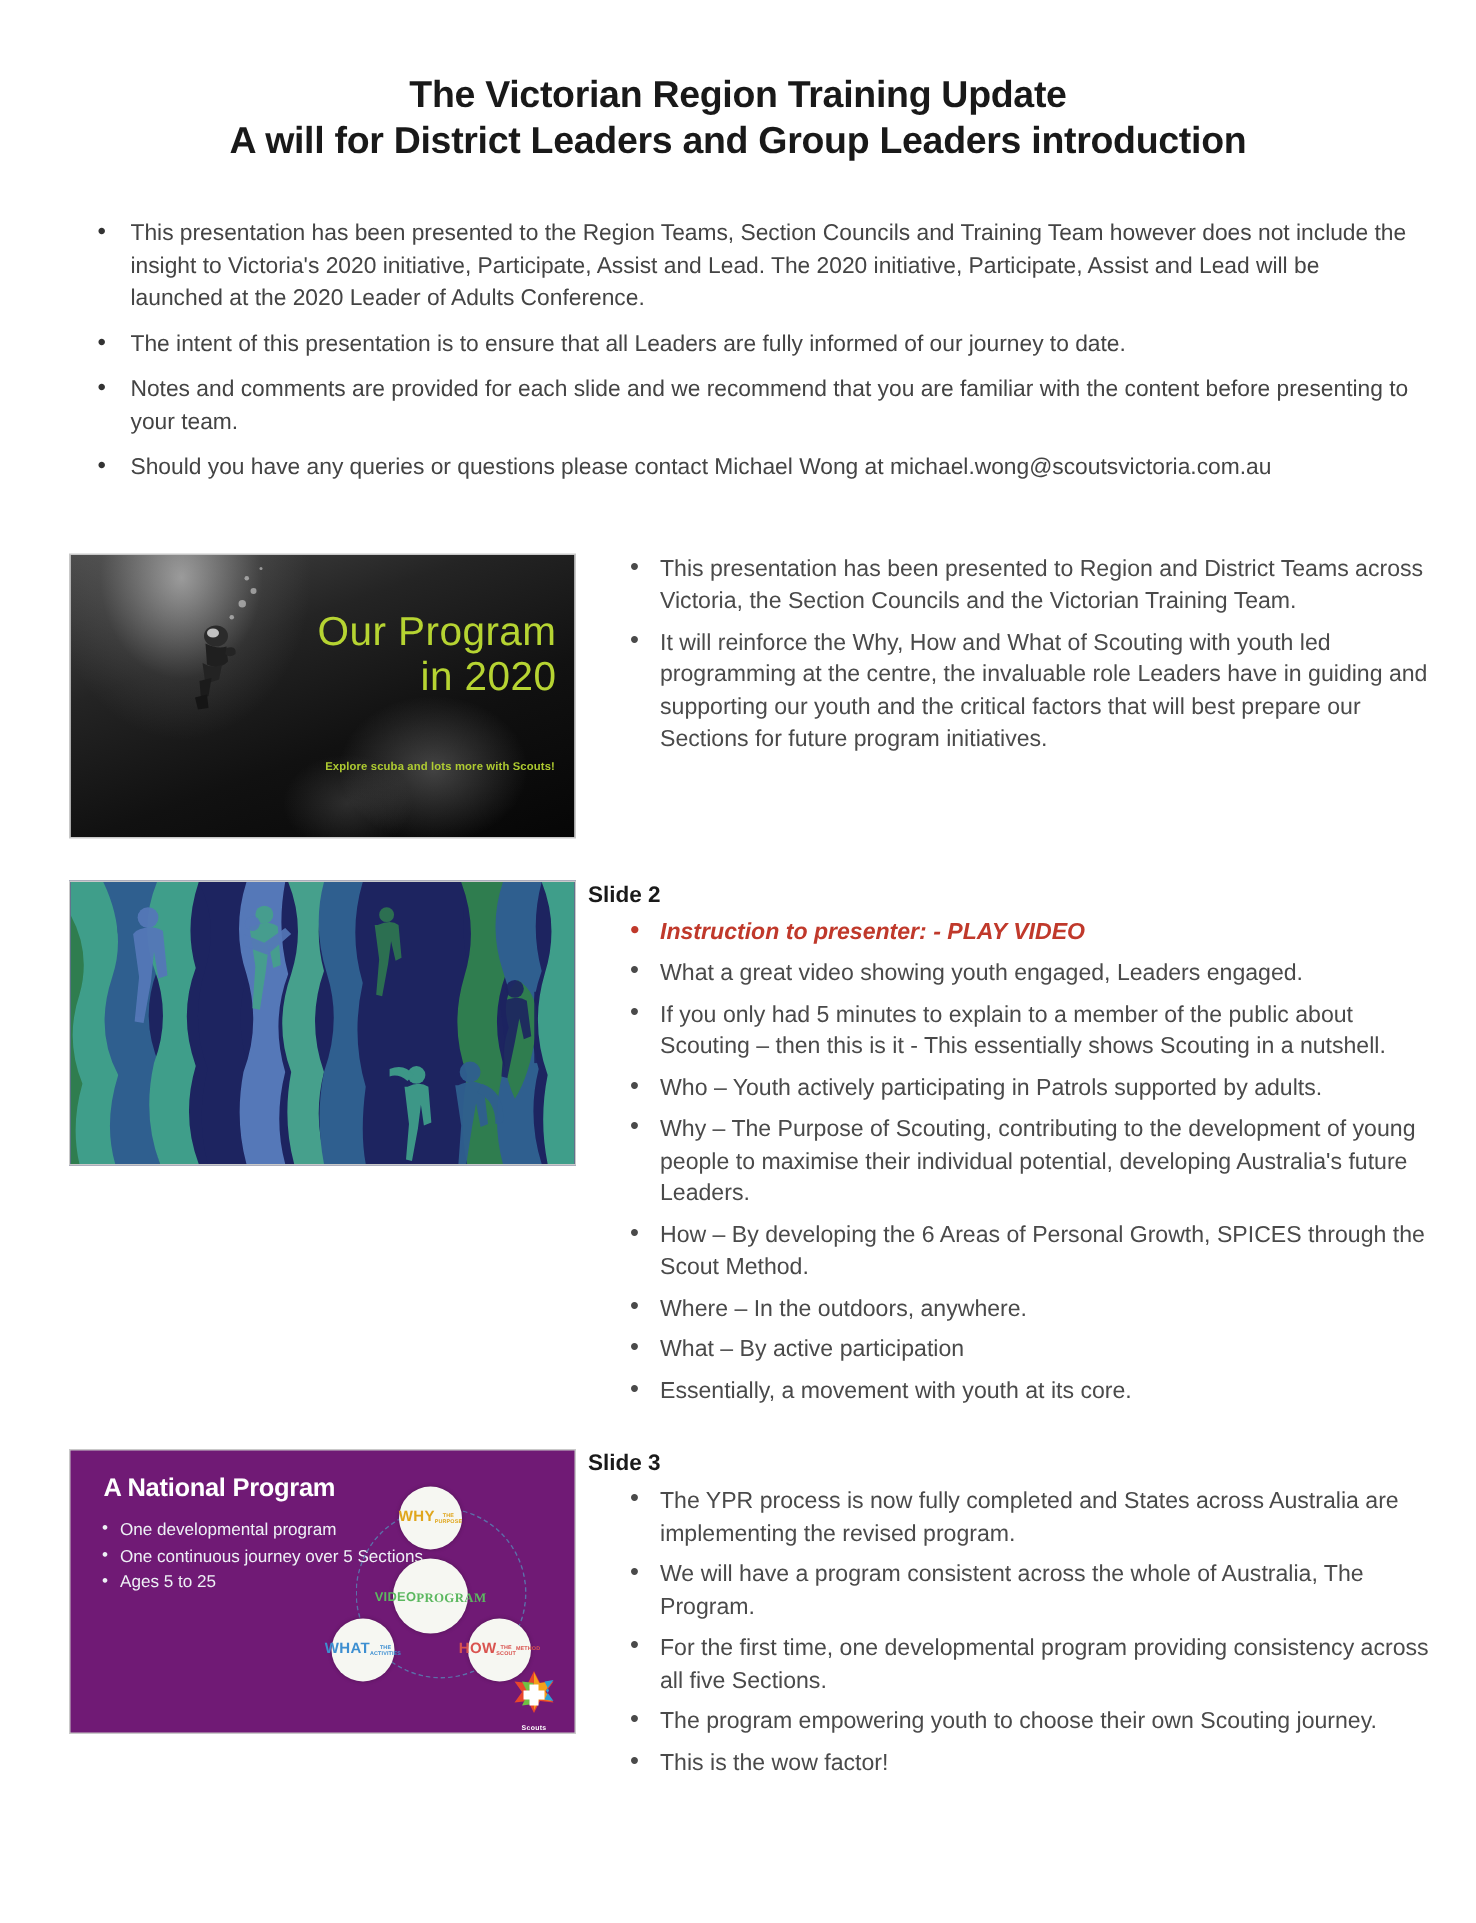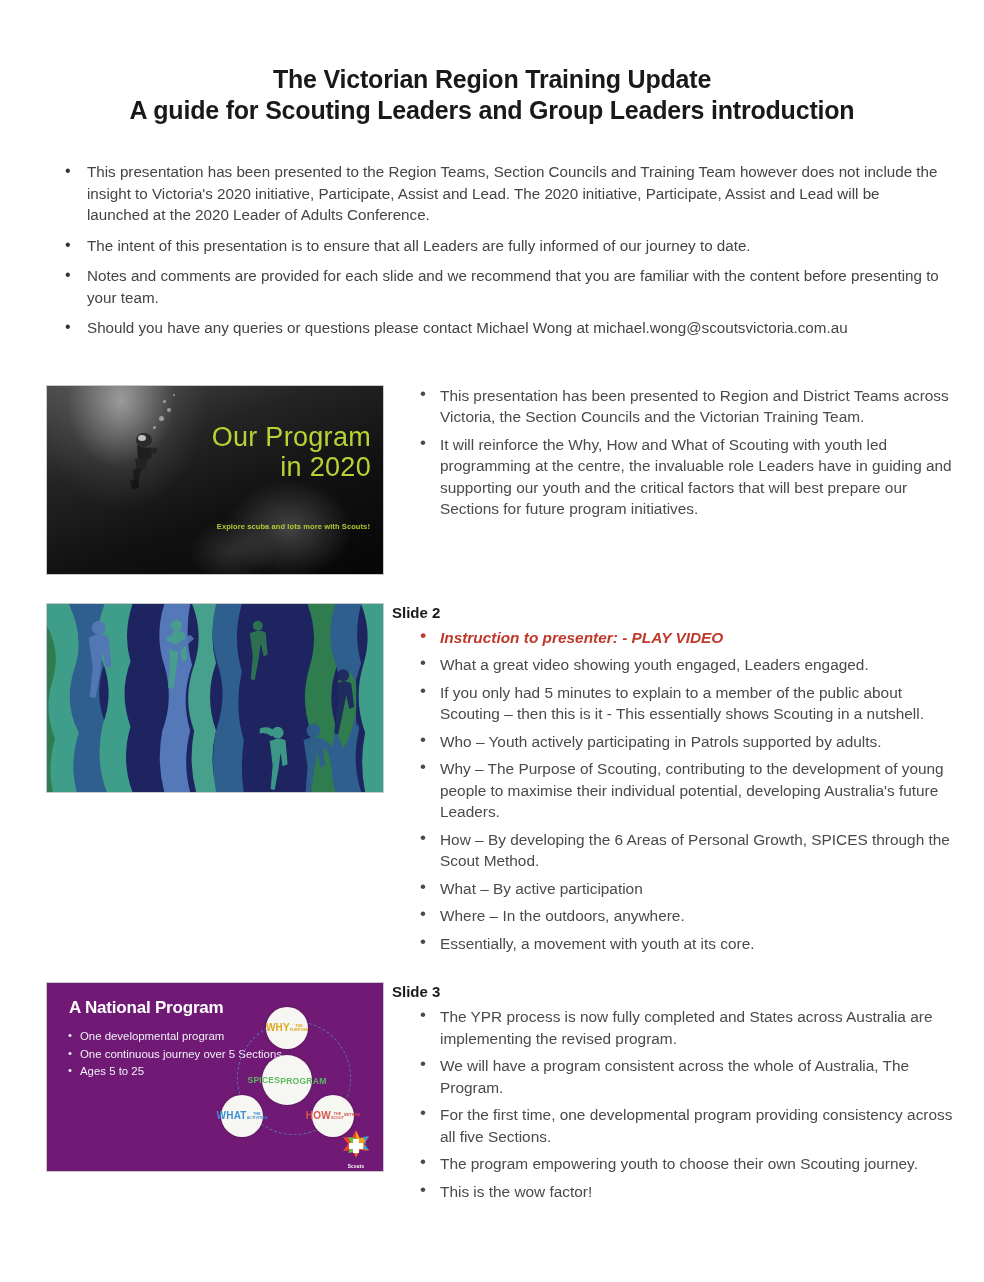--- a/index.html
+++ b/index.html
@@ -23,21 +23,21 @@
   }
 
   
   .doc-title {
     text-align: center;
     font-weight: bold;
     color: #191919;
     font-size: 25px;
     line-height: 31px;
     letter-spacing: -0.2px;
-    padding-top: 64px;
+    padding-top: 48px;
   }
   .doc-title .line2 { display: block; }
 
   
   .intro {
     margin: 35px 40px 0 56px;
   }
   ul.bullets {
     list-style: none;
     margin: 0;
@@ -267,21 +267,21 @@
     letter-spacing: 0.2px;
   }
 </style>
 </head>
 <body>
 
 <div class="page">
 
   <div class="doc-title">
     <span>The Victorian Region Training Update</span>
-    <span class="line2">A guide for Scouting Leaders and Group Leaders introduction</span>
+    <span class="line2">A will for District Leaders and Group Leaders introduction</span>
   </div>
 
   <div class="intro">
     <ul class="bullets">
       <li>This presentation has been presented to the Region Teams, Section Councils and Training Team however does not include the insight to Victoria's 2020 initiative, Participate, Assist and Lead.  The 2020 initiative, Participate, Assist and Lead will be launched at the 2020 Leader of Adults Conference.</li>
       <li>The intent of this presentation is to ensure that all Leaders are fully informed of our journey to date.</li>
       <li>Notes and comments are provided for each slide and we recommend that you are familiar with the content before presenting to your team.</li>
       <li>Should you have any queries or questions please contact Michael Wong at michael.wong@scoutsvictoria.com.au</li>
     </ul>
   </div>
@@ -378,22 +378,22 @@
     </div>
     <div class="slide-text">
       <div class="slide-heading">Slide 2</div>
       <ul class="slide-bullets">
         <li class="alert">Instruction to presenter: - PLAY VIDEO</li>
         <li>What a great video showing youth engaged, Leaders engaged.</li>
         <li>If you only had 5 minutes to explain to a member of the public about Scouting – then this is it - This essentially shows Scouting in a nutshell.</li>
         <li>Who – Youth actively participating in Patrols supported by adults.</li>
         <li>Why – The Purpose of Scouting, contributing to the development of young people to maximise their individual potential, developing Australia's future Leaders.</li>
         <li>How – By developing the 6 Areas of Personal Growth, SPICES through the Scout Method.</li>
+        <li>Where – In the outdoors, anywhere.</li>
         <li>What – By active participation</li>
-        <li>Where – In the outdoors, anywhere.</li>
         <li>Essentially, a movement with youth at its core.</li>
       </ul>
     </div>
   </div>
 
   <div class="slide-row row3">
     <div class="thumb-wrap">
       <div class="thumb nationalprog">
         <div class="np-title">A National Program</div>
         <ul class="np-list">
@@ -401,22 +401,22 @@
           <li>One continuous journey over 5 Sections</li>
           <li>Ages 5 to 25</li>
         </ul>
         <div class="np-diagram">
           <div class="np-ring"></div>
           <div class="np-circle np-why">
             <span class="big">WHY</span>
             <span class="small">THE PURPOSE</span>
           </div>
           <div class="np-circle np-youth">
-            <span class="big">SPICES</span>
-            <span class="big" style="margin-top:3px;">PROGRAM</span>
+            <span class="big">VIDEO</span>
+            <span class="big" style="margin-top:3px;font-family:Liberation Serif, serif;">PROGRAM</span>
           </div>
           <div class="np-circle np-what">
             <span class="big">WHAT</span>
             <span class="small">THE ACTIVITIES</span>
           </div>
           <div class="np-circle np-how">
             <span class="big">HOW</span>
             <span class="small">THE SCOUT</span>
             <span class="small" style="margin-top:0;">METHOD</span>
           </div>

